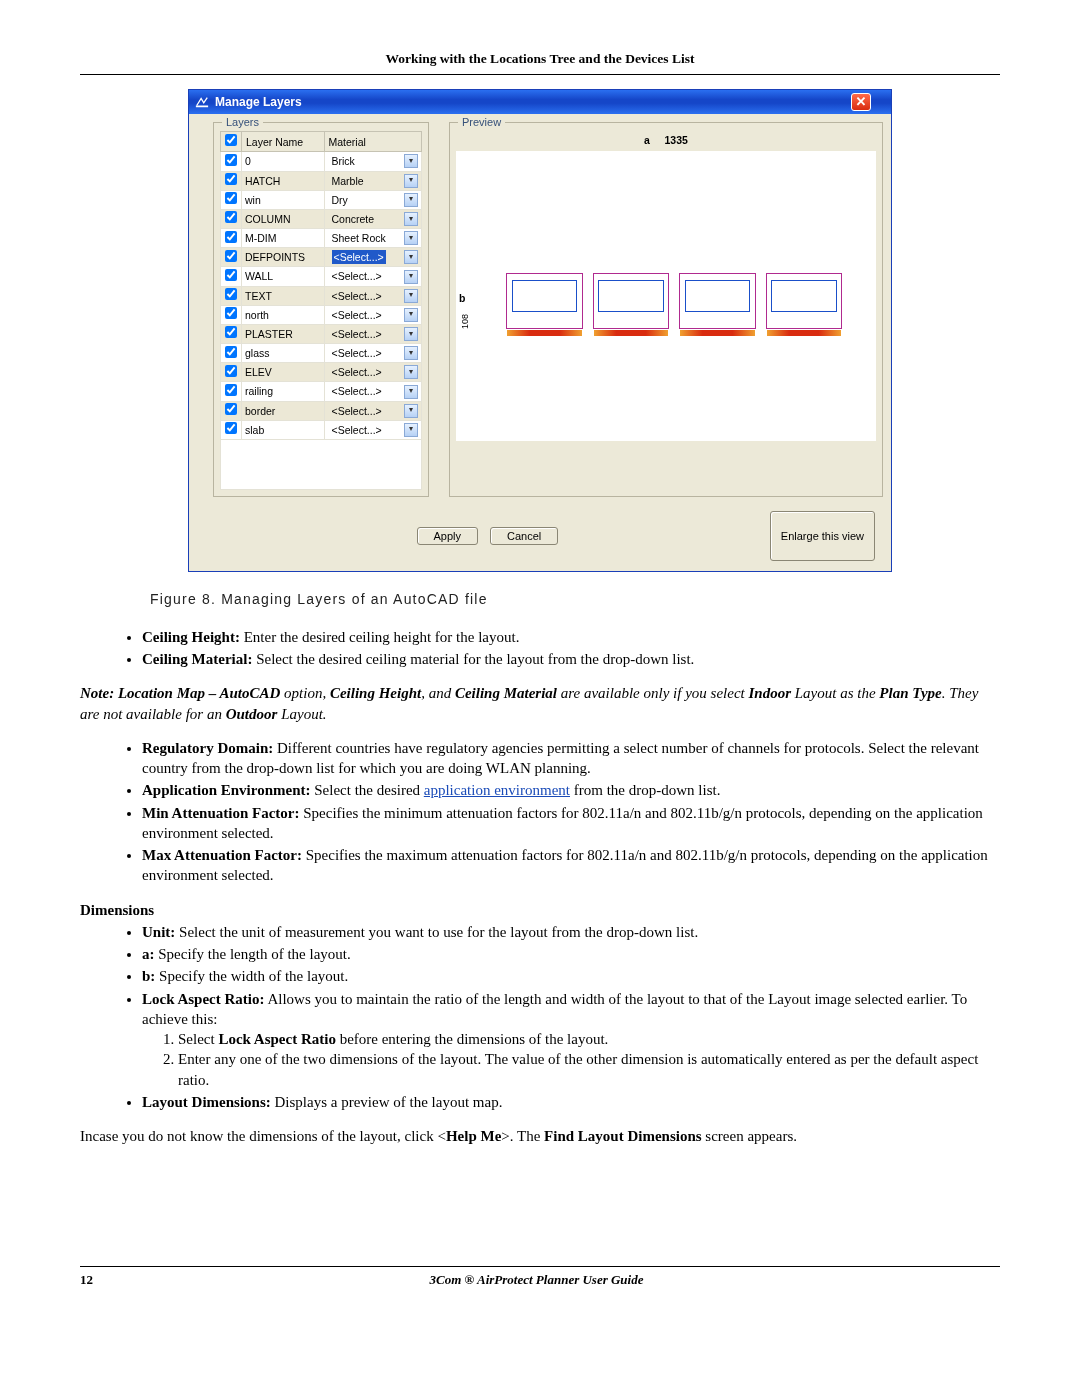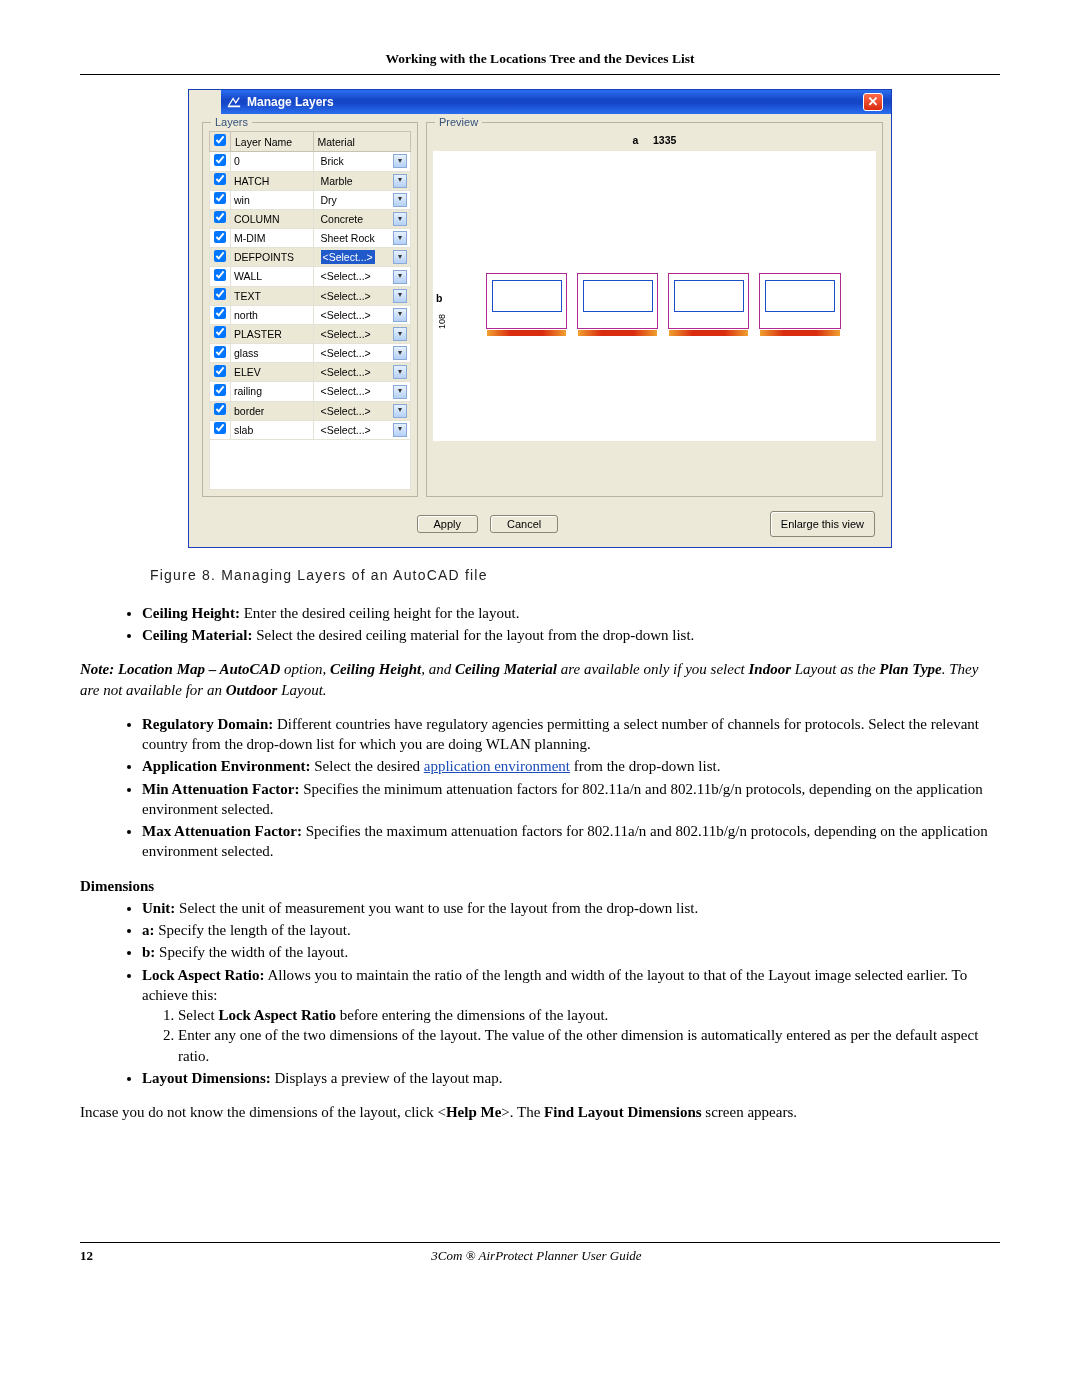--- a/index.html
+++ b/index.html
@@ -30,46 +30,45 @@
     font-family: Tahoma, Arial, sans-serif;
     font-size: 11px;
     color: #000;
   }
   .titlebar {
     display: flex;
     align-items: center;
     justify-content: space-between;
     background: linear-gradient(to bottom,#2a6ff0,#1546c8 40%,#1546c8 55%,#2a6ff0);
     color: #fff;
-    padding: 3px 8px 3px 6px;
+    padding: 3px 20px 3px 6px;
     font-weight: bold;
     font-size: 12px;
-    margin-left: 32px;
   }
   .titlebar .leftgrp { display:flex; align-items:center; gap:6px; }
   .title-icon {
     width: 14px; height: 14px;
     display:inline-block;
   }
   .title-icon svg { width:14px; height:14px; }
   .close-btn {
     width: 20px; height: 18px;
     background: linear-gradient(to bottom,#ff6b4a,#d92b0f);
     border: 1px solid #fff;
     border-radius: 3px;
     color:#fff;
     font-weight:bold;
     display:flex;align-items:center;justify-content:center;
     font-size:13px;
     cursor:pointer;
   }
   .dialog-body {
     display:flex;
-    padding:8px 8px 6px 13px;
-    gap:8px;
+    padding:8px 8px 6px 24px;
+    gap:20px;
   }
   .fieldset {
     border:1px solid #b8b4a0;
     padding: 8px 6px 6px 6px;
     position:relative;
   }
   .legend {
     position:absolute; top:-8px; left:8px;
     background:#ece9d8;
     padding:0 4px;
@@ -159,21 +158,21 @@
     position:absolute;
     left:0;right:0;bottom:-8px;
     height:6px;
     background:linear-gradient(to right,#f0a030,#d92b0f 30%,#d92b0f 70%,#f0a030);
   }
   .btn-row {
     display:flex;
     justify-content:space-between;
     padding:8px 16px 10px 16px;
   }
-  .btn-row .center-btns { display:flex; gap:12px; margin:4px auto; }
+  .btn-row .center-btns { display:flex; gap:12px; margin:16px auto; }
   .winbtn {
     font-family:Tahoma,Arial,sans-serif;
     font-size:11px;
     padding:2px 16px;
     background:#ece9d8;
     border:1px solid #8a8674;
     border-radius:3px;
     box-shadow: inset 1px 1px 0 #fff;
     cursor:pointer;
   }
@@ -201,21 +200,21 @@
   a.link { color:#1a4bb8; text-decoration: underline; }
   .footer-area {
     margin-top: 120px;
     border-top: 1.5px solid #000;
     padding-top: 4px;
     display:flex;
     font-size: 13px;
     font-style: italic;
   }
   .footer-area .pn { font-weight:bold; font-style:normal; }
-  .footer-area .title { flex:1; text-align:center; font-weight:normal; }
+  .footer-area .title { flex:1; text-align:center; font-weight:bold; }
   b { font-weight:bold; }
 </style>
 </head>
 <body>
 
 <div class="page-header">
   <span>Working with the Locations Tree and the Devices List</span>
 </div>
 
 <div class="dialog">

